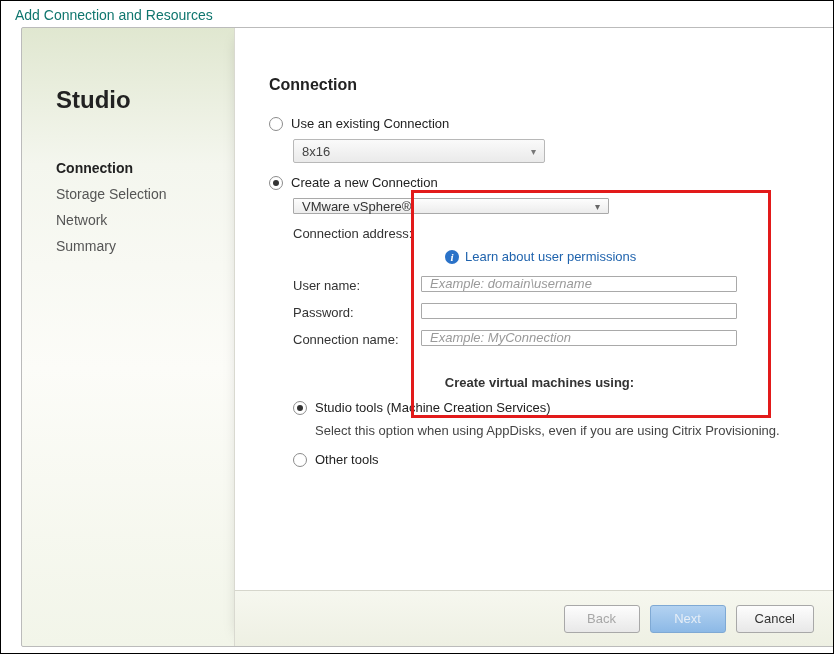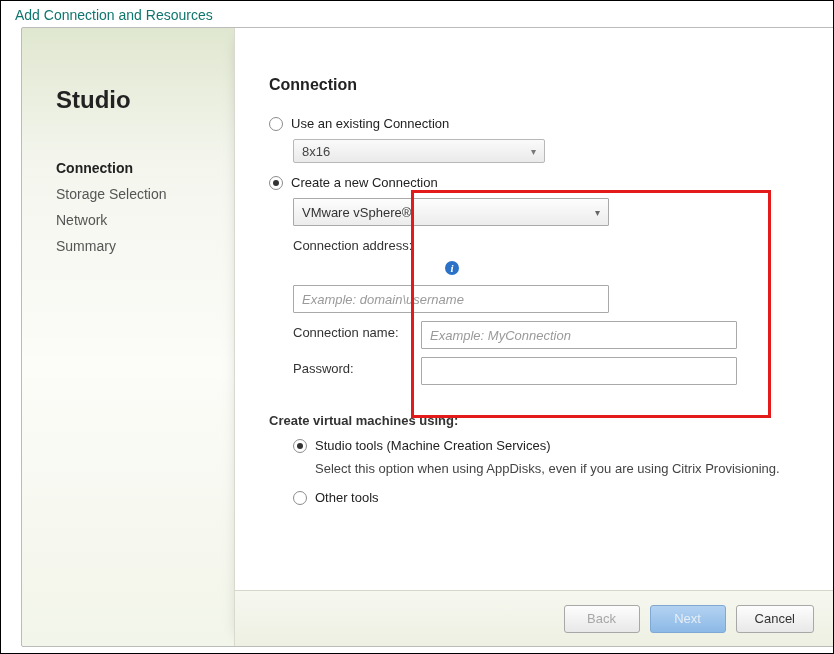--- a/index.html
+++ b/index.html
@@ -123,21 +123,21 @@
     color: #333;
     align-self: flex-start;
     padding-top: 4px;
   }
   .form-ctrl {
     flex: 1;
     max-width: 316px;
   }
   .select-wide, .text-in {
     width: 316px;
-    height: 28px;
+    height: 16px;
     border: 1px solid #a9a9a9;
     border-radius: 1px;
     background: #fff;
     padding: 0 8px;
     font-size: 13px;
     color: #333;
     font-family: inherit;
     display: flex;
     align-items: center;
     justify-content: space-between;
@@ -169,20 +169,21 @@
   .highlight-box {
     position: absolute;
     border: 3px solid #e21a1a;
     pointer-events: none;
   }
   .sub-section-lbl {
     font-size: 13px;
     font-weight: 600;
     color: #333;
     margin: 28px 0 10px 0;
+    text-align: center;
   }
   .opt-desc {
     font-size: 13px;
     color: #444;
     margin-left: 22px;
     margin-top: 2px;
     margin-bottom: 14px;
   }
   .footer-bar {
     position: absolute;
@@ -261,41 +262,43 @@
             </div>
           </div>
         </div>
 
         <div class="form-row">
           <div class="form-lbl">Connection address:</div>
         </div>
 
         <div class="hint-row">
           <span class="info-icon">i</span>
-        </div>
-
-        <div class="form-row">
+          <span class="link">Learn about user permissions</span>
+        </div>
+
+        <div class="form-row">
+          <div class="form-lbl">User name:</div>
           <div class="form-ctrl">
             <input class="text-in" type="text" placeholder="Example: domain\username" style="">
+          </div>
+        </div>
+
+        <div class="form-row">
+          <div class="form-lbl">Password:</div>
+          <div class="form-ctrl">
+            <input class="text-in" type="password" style="">
           </div>
         </div>
 
         <div class="form-row">
           <div class="form-lbl">Connection name:</div>
           <div class="form-ctrl">
             <input class="text-in" type="text" placeholder="Example: MyConnection" style="">
           </div>
         </div>
-
-        <div class="form-row">
-          <div class="form-lbl">Password:</div>
-          <div class="form-ctrl">
-            <input class="text-in" type="password" style="">
-          </div>
-        </div>
       </div>
 
       <div class="sub-section-lbl">Create virtual machines using:</div>
 
       <div style="padding-left:24px;">
         <div class="radio-row">
           <span class="radio checked"></span>
           <span>Studio tools (Machine Creation Services)</span>
         </div>
         <div class="opt-desc">Select this option when using AppDisks, even if you are using Citrix Provisioning.</div>

